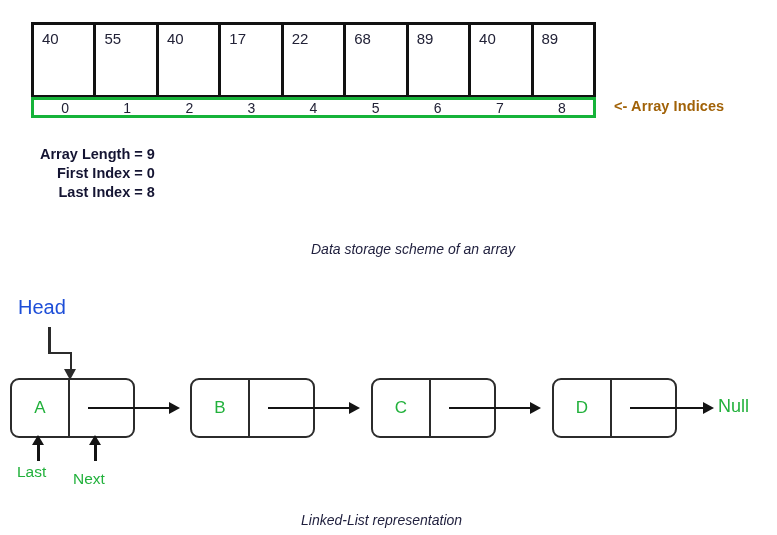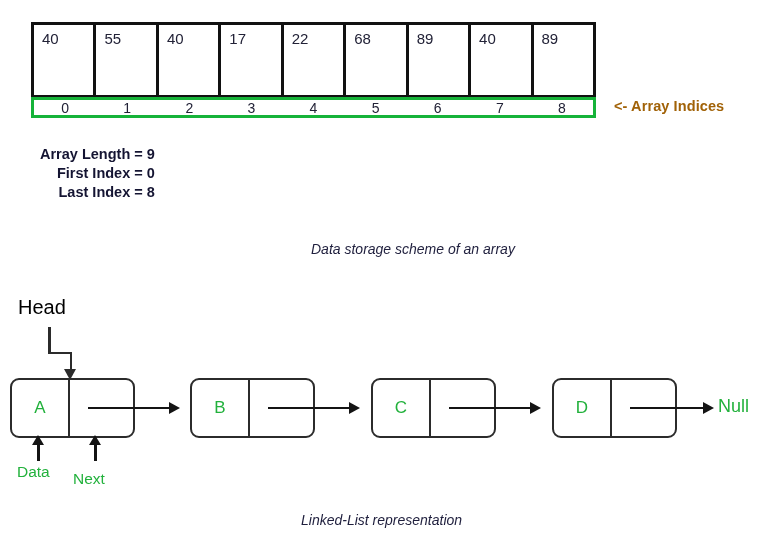--- a/index.html
+++ b/index.html
@@ -169,21 +169,21 @@
     font-size: 18px;
     color: #22b13c;
   }
 
   
   #head-label {
     position: absolute;
     left: 18px;
     top: 11px;
     font-size: 20px;
-    color: #000000;
+    color: #1d4ed8;
   }
   #head-seg-v1 {
     position: absolute;
     left: 48px;
     top: 42px;
     width: 2.5px;
     height: 27px;
     background: #2b2b2b;
   }
   #head-seg-h {
@@ -329,20 +329,20 @@
     <div class="ll-node-data">D</div>
     <div class="ll-node-divider"></div>
     <div class="ll-node-next"></div>
   </div>
   <div class="ll-arrow" style="left:630px; width:82px;"></div>
 
   <div id="null-label">Null</div>
 
   <div class="callout-arrow-stem" id="data-stem"></div>
   <div class="callout-arrow-head" id="data-head"></div>
-  <div class="callout-label" id="data-label">Data</div>
+  <div class="callout-label" id="data-label">Last</div>
 
   <div class="callout-arrow-stem" id="next-stem"></div>
   <div class="callout-arrow-head" id="next-head"></div>
   <div class="callout-label" id="next-label">Next</div>
 </div>
 
 <div class="caption" id="list-caption">Linked-List representation</div>
 
 </body></html>

